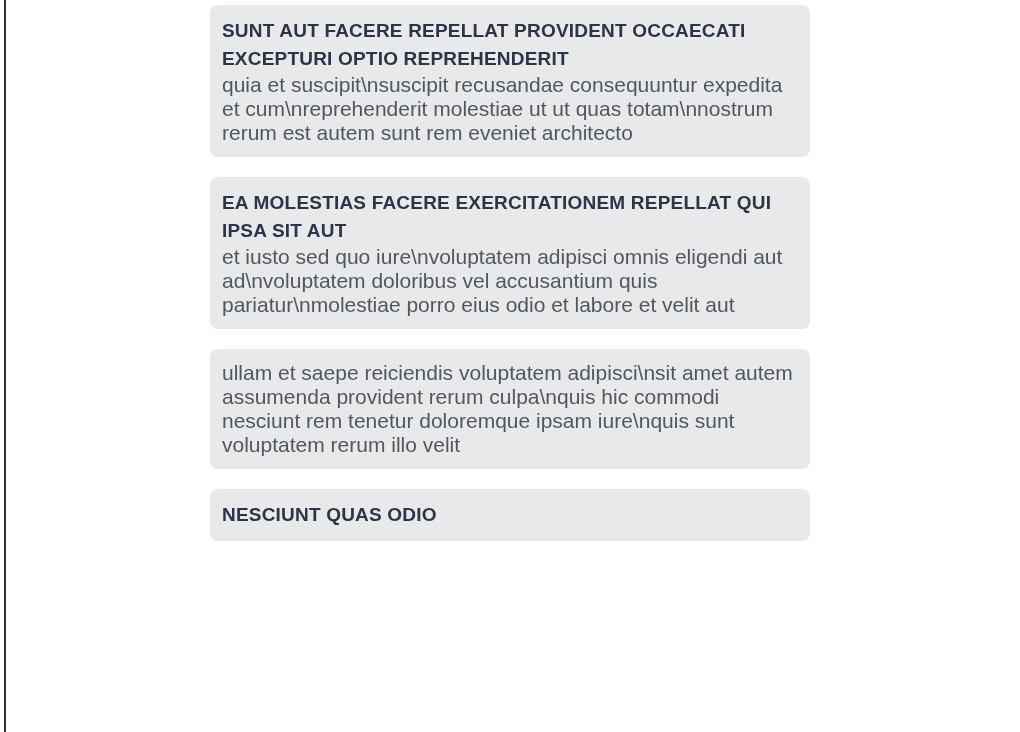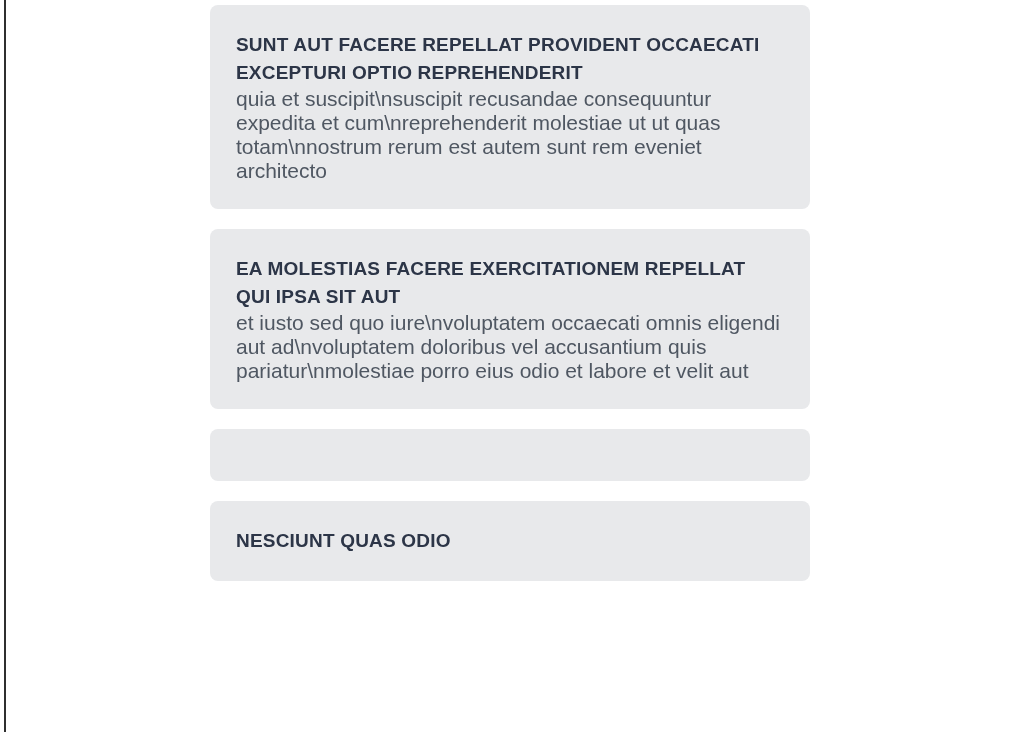--- a/index.html
+++ b/index.html
@@ -24,21 +24,21 @@
     background: var(--left-line, #2f2f2f);
   }
   .post-list {
     width: 600px;
     margin: 0 auto;
     padding-top: 5px;
   }
   .card {
     background: var(--card-bg, #e8e9eb);
     border-radius: 8px;
-    padding: 26px;
+    padding: 12px;
     margin-bottom: 20px;
   }
   .card-title {
     margin: 0;
     font-size: 19px;
     font-weight: 600;
     line-height: 28px;
     letter-spacing: 0.2px;
     color: var(--title-color, #2c3547);
   }
@@ -58,24 +58,25 @@
 <main class="post-list">
 
   <article class="card">
     <h2 class="card-title">SUNT AUT FACERE REPELLAT PROVIDENT OCCAECATI EXCEPTURI OPTIO REPREHENDERIT</h2>
     <p class="card-body">quia et suscipit\nsuscipit recusandae consequuntur expedita et cum\nreprehenderit molestiae ut ut quas totam\nnostrum rerum est autem sunt rem eveniet architecto</p>
   </article>
 
 
   <article class="card">
     <h2 class="card-title">EA MOLESTIAS FACERE EXERCITATIONEM REPELLAT QUI IPSA SIT AUT</h2>
-    <p class="card-body">et iusto sed quo iure\nvoluptatem occaecati omnis eligendi aut ad\nvoluptatem doloribus vel accusantium quis pariatur\nmolestiae porro eius odio et labore et velit aut</p>
+    <p class="card-body">et iusto sed quo iure\nvoluptatem adipisci omnis eligendi aut ad\nvoluptatem doloribus vel accusantium quis pariatur\nmolestiae porro eius odio et labore et velit aut</p>
   </article>
 
   <article class="card">
+    <p class="card-body">ullam et saepe reiciendis voluptatem adipisci\nsit amet autem assumenda provident rerum culpa\nquis hic commodi nesciunt rem tenetur doloremque ipsam iure\nquis sunt voluptatem rerum illo velit</p>
   </article>
 
   <article class="card">
     <h2 class="card-title">NESCIUNT QUAS ODIO</h2>
     <p class="card-body"></p>
   </article>
 
 </main>
 
 </body></html>

